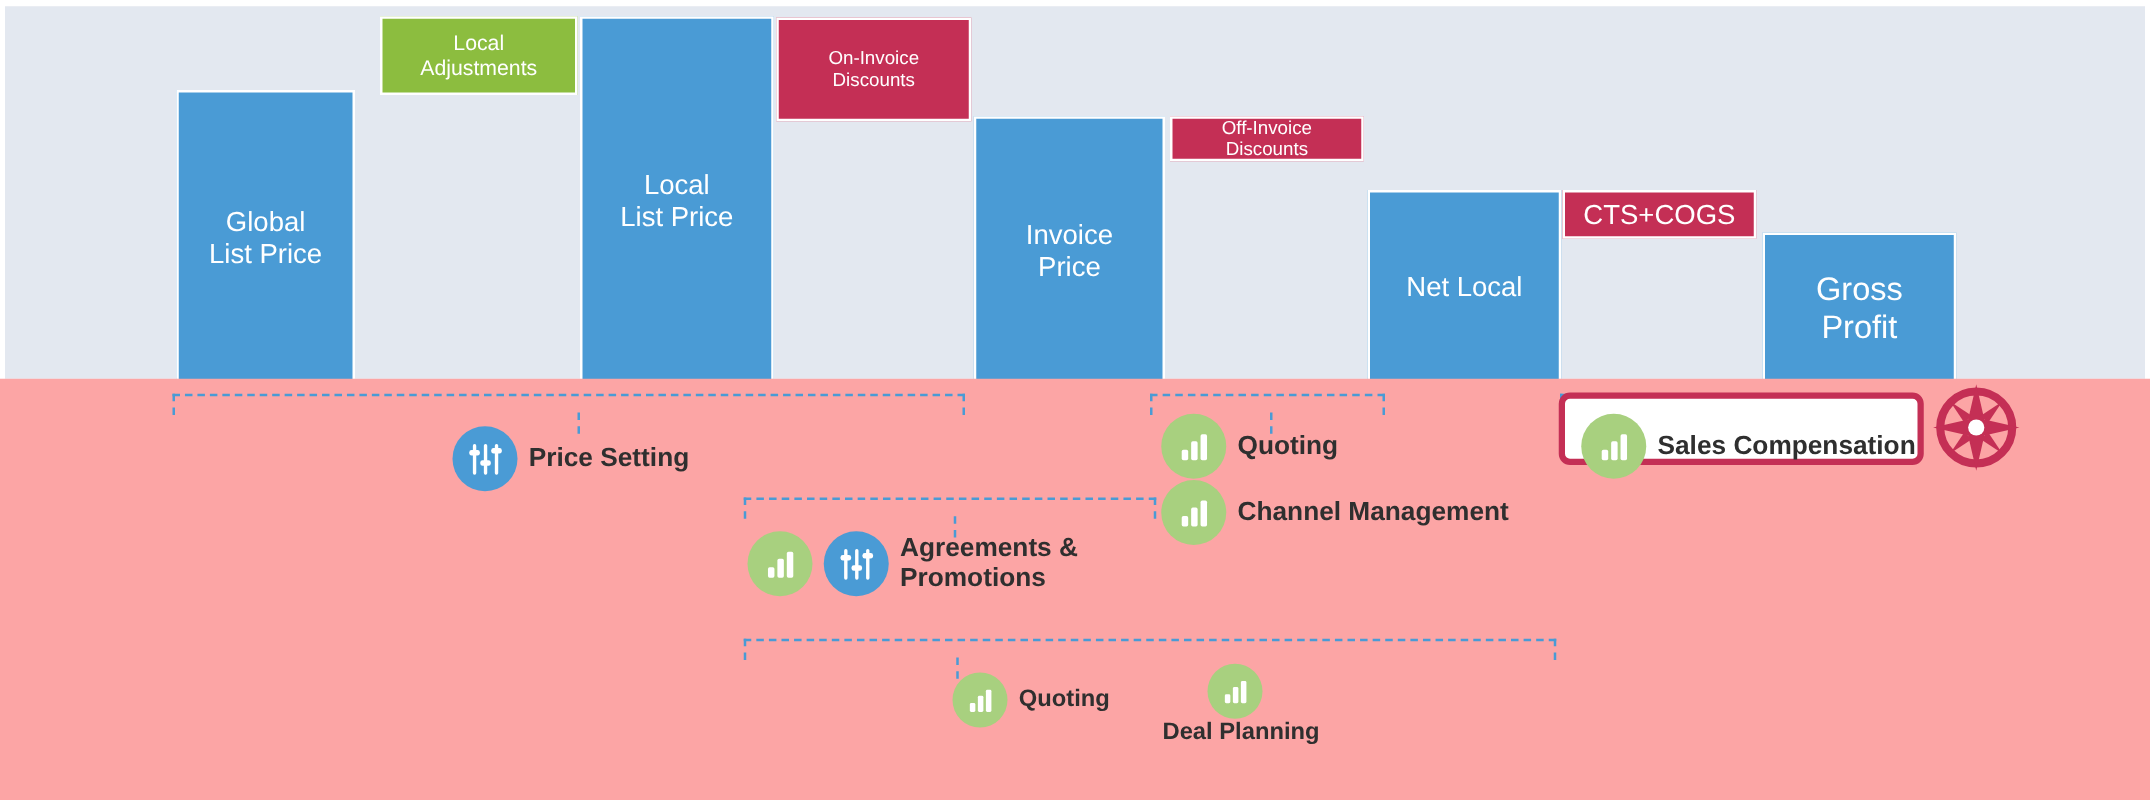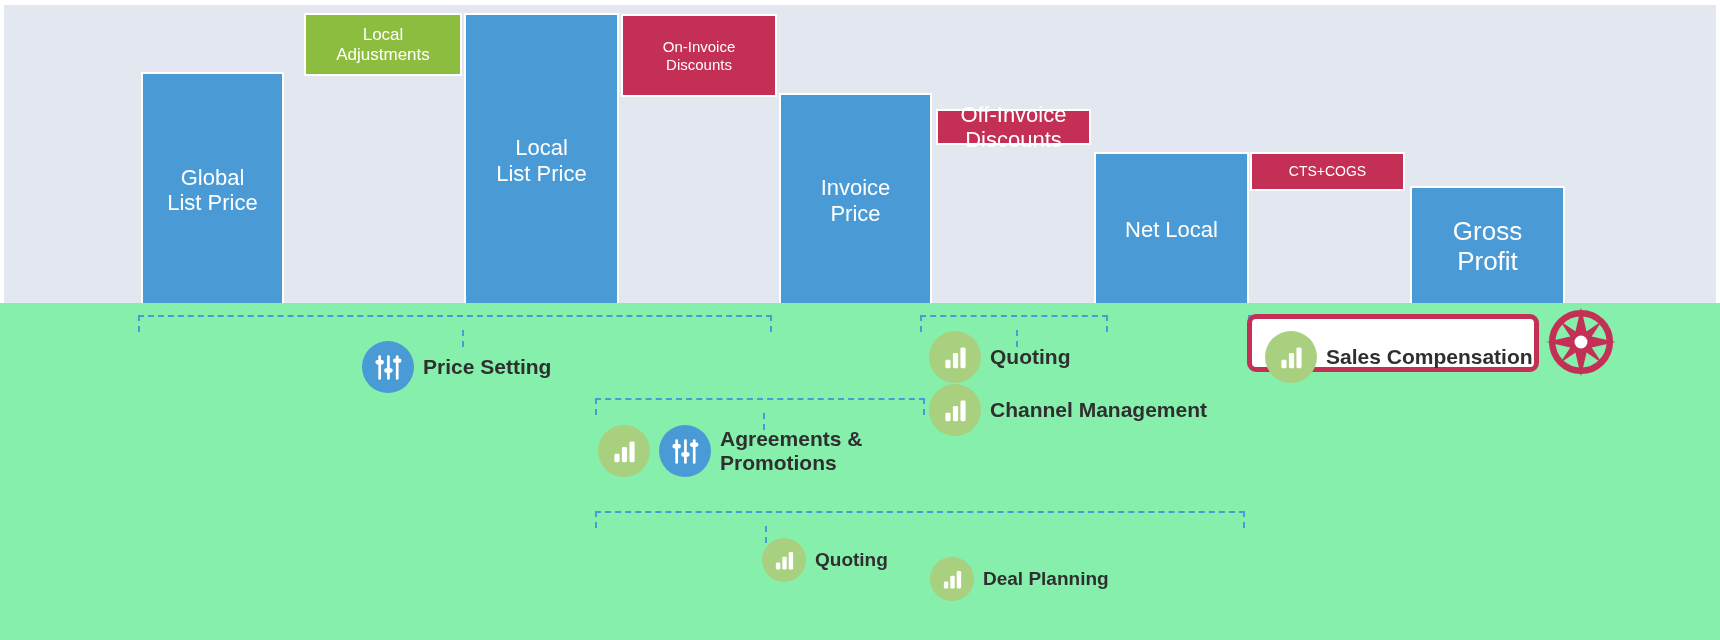--- a/index.html
+++ b/index.html
@@ -43,21 +43,21 @@
 
   .wf-label { display: block; white-space: pre-line; }
 
   
   #groups-area {
     position: absolute;
     left: 0;
     top: 303px;
     width: 1720px;
     height: 337px;
-    background: #86efac;
+    background: #fca5a5;
   }
 
   .bracket {
     position: absolute;
     box-sizing: border-box;
     border-top: 2px dashed #4a9bd5;
     border-left: 2px dashed #4a9bd5;
     border-right: 2px dashed #4a9bd5;
     height: 17px;
   }
@@ -124,28 +124,28 @@
 List Price</span>
     </div>
     <div class="wf-bar deduct" style="left: 617px; top: 9px; width: 156px; height: 83px; font-size: 15px; text-align: center;">
       <span class="wf-label">On-Invoice
 Discounts</span>
     </div>
     <div class="wf-bar value" style="left: 775px; top: 88px; width: 153px; height: 215px; font-size: 22px;">
       <span class="wf-label">Invoice
 Price</span>
     </div>
-    <div class="wf-bar deduct" style="left: 932px; top: 104px; width: 155px; height: 36px; font-size: 22px;">
+    <div class="wf-bar deduct" style="left: 932px; top: 88px; width: 155px; height: 36px; font-size: 15px;">
       <span class="wf-label">Off-Invoice
 Discounts</span>
     </div>
     <div class="wf-bar value" style="left: 1090px; top: 147px; width: 155px; height: 156px; font-size: 22px;">
       <span class="wf-label">Net Local</span>
     </div>
-    <div class="wf-bar deduct" style="left: 1246px; top: 147px; width: 155px; height: 39px; font-size: 14px;">
+    <div class="wf-bar deduct" style="left: 1246px; top: 147px; width: 155px; height: 39px; font-size: 22px;">
       <span class="wf-label">CTS+COGS</span>
     </div>
     <div class="wf-bar value" style="left: 1406px; top: 181px; width: 155px; height: 122px; font-size: 26px;">
       <span class="wf-label">Gross
 Profit</span>
     </div>
   </div>
 
 <div id="groups-area">
     <div class="bracket" style="left: 138px; top: 12px; width: 634px;"></div>
@@ -225,21 +225,21 @@
     <div class="group-label" style="left: 762px; top: 235px; z-index: 2;">
       <span class="ic green sz-md">
         <svg viewBox="0 0 24 24" width="23" height="23" aria-hidden="true">
           <rect x="3" y="14" width="4.6" height="7.5" rx="1.2" fill="#ffffff"></rect>
           <rect x="9.7" y="8" width="4.6" height="13.5" rx="1.2" fill="#ffffff"></rect>
           <rect x="16.4" y="3" width="4.6" height="18.5" rx="1.2" fill="#ffffff"></rect>
         </svg>
       </span>
       <span class="group-text small">Quoting</span>
     </div>
-    <div class="group-label" style="left: 930px; top: 254px; z-index: 2;">
+    <div class="group-label" style="left: 930px; top: 228px; z-index: 2; flex-direction: column;">
       <span class="ic green sz-md">
         <svg viewBox="0 0 24 24" width="23" height="23" aria-hidden="true">
           <rect x="3" y="14" width="4.6" height="7.5" rx="1.2" fill="#ffffff"></rect>
           <rect x="9.7" y="8" width="4.6" height="13.5" rx="1.2" fill="#ffffff"></rect>
           <rect x="16.4" y="3" width="4.6" height="18.5" rx="1.2" fill="#ffffff"></rect>
         </svg>
       </span>
       <span class="group-text small">Deal Planning</span>
     </div>
   </div>

